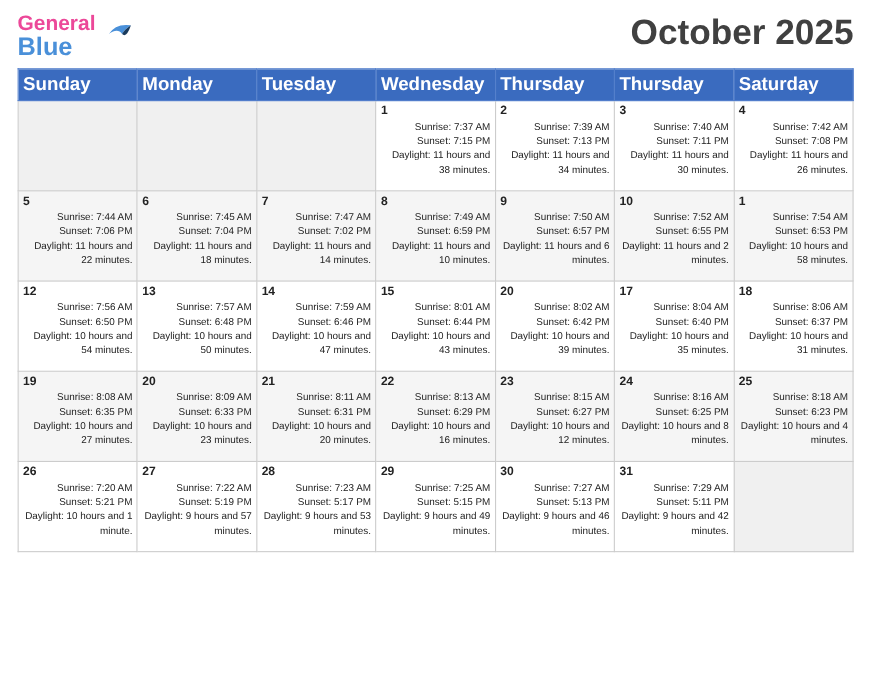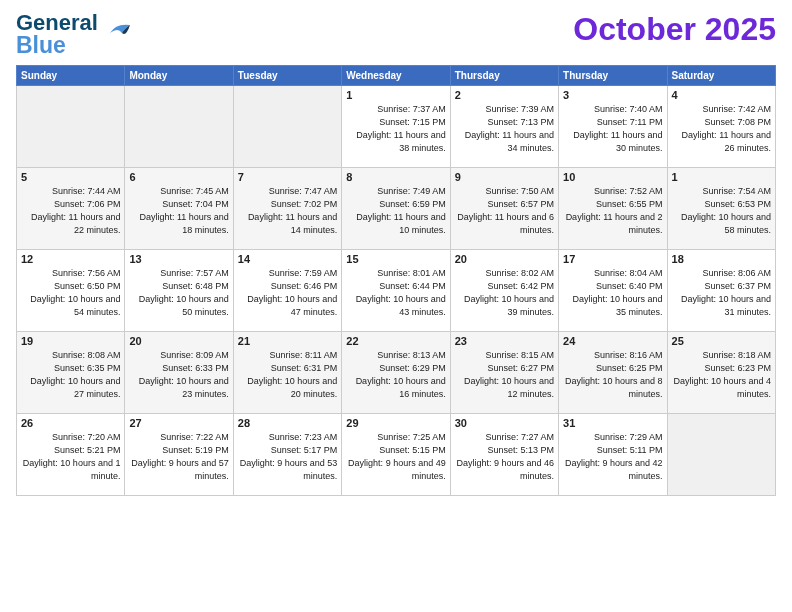--- a/index.html
+++ b/index.html
@@ -31,36 +31,36 @@
       display: flex;
       align-items: center;
       gap: 2px;
     }
     .title-block {
       text-align: right;
     }
     .month-title {
       font-size: 32px;
       font-weight: bold;
-      color: #6d28d9;
+      color: #404040;
       line-height: 1.1;
     }
     .subtitle {
       font-size: 14px;
       color: #333;
     }
     table {
       width: 100%;
       border-collapse: collapse;
       table-layout: fixed;
     }
     thead tr th {
       background-color: #3a6bbf;
       color: #fff;
-      font-size: 10px;
+      font-size: 17px;
       font-weight: bold;
       padding: 4px 4px;
       text-align: left;
       border: 1px solid #5580cc;
     }
     tbody tr td {
       vertical-align: top;
       font-size: 9px;
       color: #222;
       border: 1px solid #ccc;
@@ -88,21 +88,21 @@
     }
   </style>
 </head>
 <body>
 
 <div class="page">
   <div class="header">
     <div class="logo">
       <div class="logo-row">
         <div style="display:inline-flex;flex-direction:column;line-height:1;">
-          <span style="font-size:22px;font-weight:bold;color:#0c4a6e;">General</span>
+          <span style="font-size:19px;font-weight:bold;color:#ec4899;">General</span>
           <span style="font-size:23px;font-weight:bold;color:#4a90d9;">Blue</span>
         </div>
         <svg width="32" height="32" viewBox="0 0 32 32" style="margin-left:2px;margin-top:-8px;">
           <path d="M8,18 Q14,8 28,10 Q22,14 20,18 Q16,12 8,18Z" fill="#4a90d9"></path>
           <path d="M20,18 Q24,22 28,10 Q22,14 20,18Z" fill="#1a3a5c"></path>
         </svg>
       </div>
     </div>
     <div class="title-block">
       <div class="month-title">October 2025</div>

